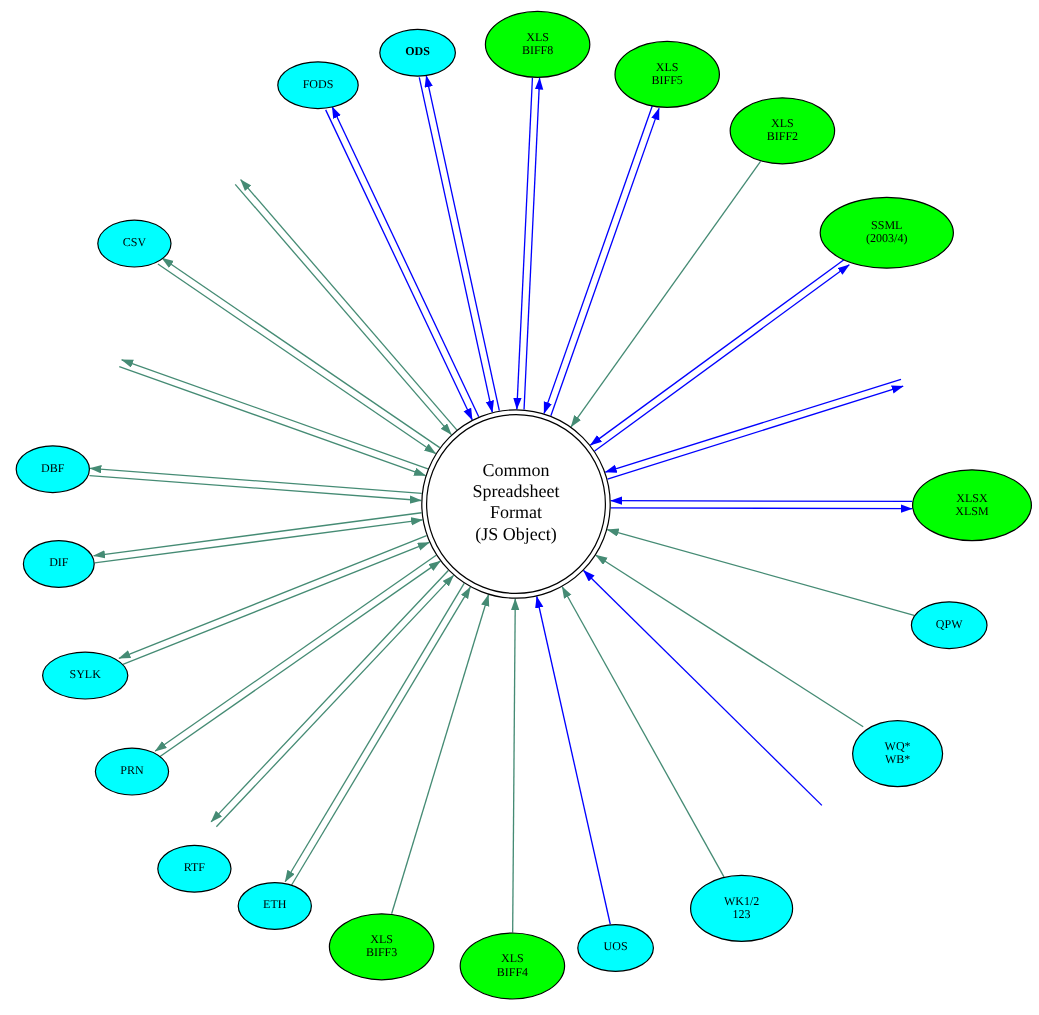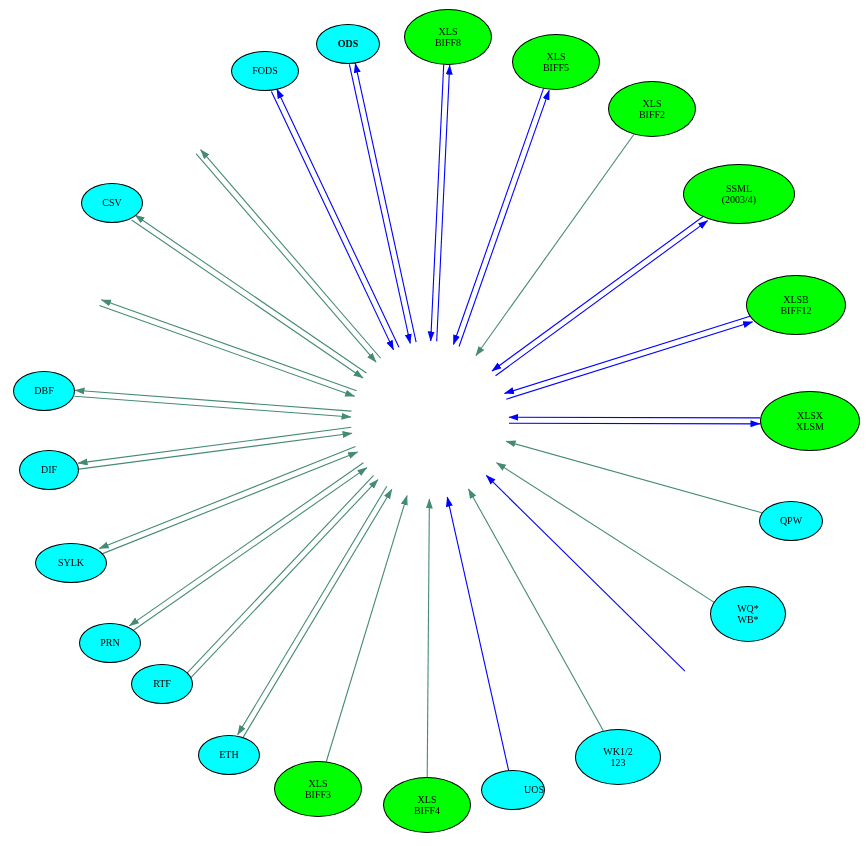--- a/index.html
+++ b/index.html
@@ -73,73 +73,75 @@
       <line x1="99.39408481429214" y1="305.49589405059703" x2="354.56888551309976" y2="396.3325758210965" stroke="#458b74" stroke-width="1.1" marker-end="url(#arrow-teal)"></line>
       <line x1="356.5810645725501" y1="390.6800422800452" x2="101.40626387374246" y2="299.84336050954573" stroke="#458b74" stroke-width="1.1" marker-end="url(#arrow-teal)"></line>
       <line x1="131.60624672205594" y1="220.01103391350028" x2="363.05443291258206" y2="377.9489471315637" stroke="#458b74" stroke-width="1.1" marker-end="url(#arrow-teal)"></line>
       <line x1="366.436387995336" y1="372.992902355915" x2="134.9882018048099" y2="215.05498913785158" stroke="#458b74" stroke-width="1.1" marker-end="url(#arrow-teal)"></line>
       <line x1="196.02744449823447" y1="153.62603220549425" x2="376.09870034251634" y2="362.1670518196231" stroke="#458b74" stroke-width="1.1" marker-end="url(#arrow-teal)"></line>
       <line x1="380.6399868755297" y1="358.24573614435906" x2="200.56873103124778" y2="149.7047165302302" stroke="#458b74" stroke-width="1.1" marker-end="url(#arrow-teal)"></line>
       <line x1="271.3976952465178" y1="91.55098312410843" x2="393.52180693009086" y2="349.8619829881509" stroke="#0000ff" stroke-width="1.1" marker-end="url(#arrow-blue)"></line>
       <line x1="398.9461313363108" y1="347.2974743147231" x2="276.82201965273777" y2="88.98647445068065" stroke="#0000ff" stroke-width="1.1" marker-end="url(#arrow-blue)"></line>
     </svg>
 
+  <div id="center-node" style="left: 351px; top: 341px; width: 158px; height: 158px;">
+    <span>Common
+Spreadsheet
+Format
+(JS Object)</span>
+  </div>
 <div class="node" style="left: 316px; top: 24px; width: 64px; height: 40px; background: rgb(0, 255, 255); font-weight: bold;">
       <span>ODS</span>
     </div>
     <div class="node" style="left: 404px; top: 9px; width: 88px; height: 56px; background: rgb(0, 255, 0);">
       <span>XLS
 BIFF8</span>
     </div>
     <div class="node" style="left: 512px; top: 34px; width: 88px; height: 56px; background: rgb(0, 255, 0);">
       <span>XLS
 BIFF5</span>
     </div>
     <div class="node" style="left: 608px; top: 81px; width: 88px; height: 56px; background: rgb(0, 255, 0);">
       <span>XLS
 BIFF2</span>
     </div>
     <div class="node" style="left: 683px; top: 164px; width: 112px; height: 60px; background: rgb(0, 255, 0);">
       <span>SSML
 (2003/4)</span>
     </div>
-    <div class="node" style="left: 746px; top: 275px; width: 100px; height: 60px; background: rgb(0, 255, 0);">
-      <span>XLSB
-BIFF12</span>
-    </div>
     <div class="node" style="left: 760px; top: 391px; width: 100px; height: 60px; background: rgb(0, 255, 0);">
       <span>XLSX
 XLSM</span>
     </div>
     <div class="node" style="left: 759px; top: 501px; width: 64px; height: 40px; background: rgb(0, 255, 255); justify-content: center;">
       <span>QPW</span>
     </div>
-    <div class="node" style="left: 710px; top: 586px; width: 76px; height: 56px; background: rgb(0, 255, 255);">
+    <div class="node" style="left: 710px; top: 600px; width: 76px; height: 56px; background: rgb(0, 255, 255);">
       <span>WQ*
 WB*</span>
     </div>
     <div class="node" style="left: 575px; top: 729px; width: 86px; height: 56px; background: rgb(0, 255, 255);">
       <span>WK1/2
 123</span>
     </div>
-    <div class="node" style="left: 481px; top: 770px; width: 64px; height: 40px; background: rgb(0, 255, 255); justify-content: flex-end;">
+    <div class="node" style="left: 481px; top: 770px; width: 64px; height: 40px; background: rgb(0, 255, 255);">
       <span>UOS</span>
     </div>
     <div class="node" style="left: 383px; top: 777px; width: 88px; height: 56px; background: rgb(0, 255, 0);">
       <span>XLS
 BIFF4</span>
     </div>
     <div class="node" style="left: 274px; top: 761px; width: 88px; height: 56px; background: rgb(0, 255, 0);">
       <span>XLS
 BIFF3</span>
     </div>
     <div class="node" style="left: 198px; top: 735px; width: 62px; height: 40px; background: rgb(0, 255, 255); justify-content: center;">
       <span>ETH</span>
     </div>
-    <div class="node" style="left: 131px; top: 664px; width: 62px; height: 40px; background: rgb(0, 255, 255);">
+    <div class="node" style="left: 131px; top: 704px; width: 62px; height: 40px; background: rgb(0, 255, 255);">
       <span>RTF</span>
     </div>
     <div class="node" style="left: 79px; top: 623px; width: 62px; height: 40px; background: rgb(0, 255, 255);">
       <span>PRN</span>
     </div>
     <div class="node" style="left: 35px; top: 543px; width: 72px; height: 40px; background: rgb(0, 255, 255);">
       <span>SYLK</span>
     </div>
     <div class="node" style="left: 19px; top: 450px; width: 60px; height: 40px; background: rgb(0, 255, 255);">
       <span>DIF</span>

